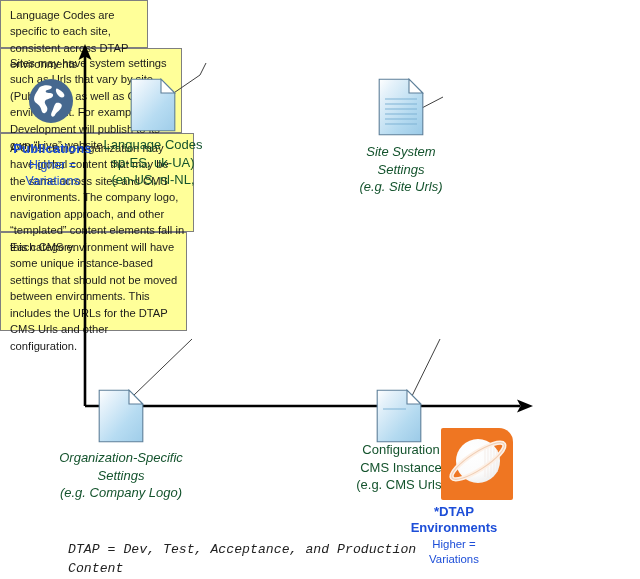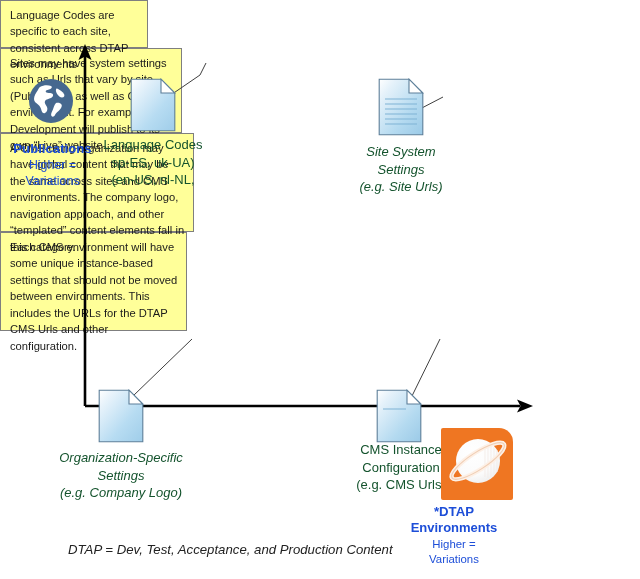--- a/index.html
+++ b/index.html
@@ -67,20 +67,21 @@
   }
 
   
   .footnote {
     position: absolute;
     font-style: italic;
     font-size: 13.2px;
     line-height: 1.45;
     color: #222;
     width: 400px;
+    font-family: Liberation Mono, monospace;
   }
 
   
   .dtap-badge {
     position: absolute;
     width: 72px;
     height: 72px;
     background: #ef7622;
     border-radius: 2px 14px 2px 2px;
   }
@@ -206,22 +207,22 @@
   <div class="doc" style="left:376px; top:389px;">
     <svg width="46" height="54" viewBox="0 0 46 54">
       <path d="M1.2,1.2 L31,1.2 L44.8,15 L44.8,52.8 L1.2,52.8 Z" fill="url(#docGrad2)" stroke="#5d7f99" stroke-width="1.1"></path>
       <path d="M31,1.2 L31,15 L44.8,15 Z" fill="#ffffff" stroke="#5d7f99" stroke-width="1.1"></path>
       <g stroke="#7fb3d5" stroke-width="1">
         <line x1="7" y1="20" x2="30" y2="20"></line>
       </g>
     </svg>
   </div>
   <div class="node-label" style="left:330px; top:441px; width:142px;">
+    <div>Configuration</div>
     <div>CMS Instance</div>
-    <div>Configuration</div>
     <div>(e.g. CMS Urls)</div>
   </div>
 
   <div class="callout" style="left:205px; top:15px; width:148px; height:48px;">Language Codes are specific to each site, consistent across DTAP environments</div>
 
   <div class="callout" style="left:442px; top:15px; width:182px; height:85px;">Sites may have system settings such as Urls that vary by site (Publication) as well as CMS environment. For example, CMS Development will publish to its own “Live” website.</div>
 
   <div class="callout" style="left:191px; top:240px; width:194px; height:99px;">A CMS-using organization may have global content that may be the same across sites and CMS environments. The company logo, navigation approach, and other “templated” content elements fall in this category.</div>
 
   <div class="callout" style="left:439px; top:240px; width:187px; height:99px;">Each CMS environment will have some unique instance-based settings that should not be moved between environments. This includes the URLs for the DTAP CMS Urls and other configuration.</div>

